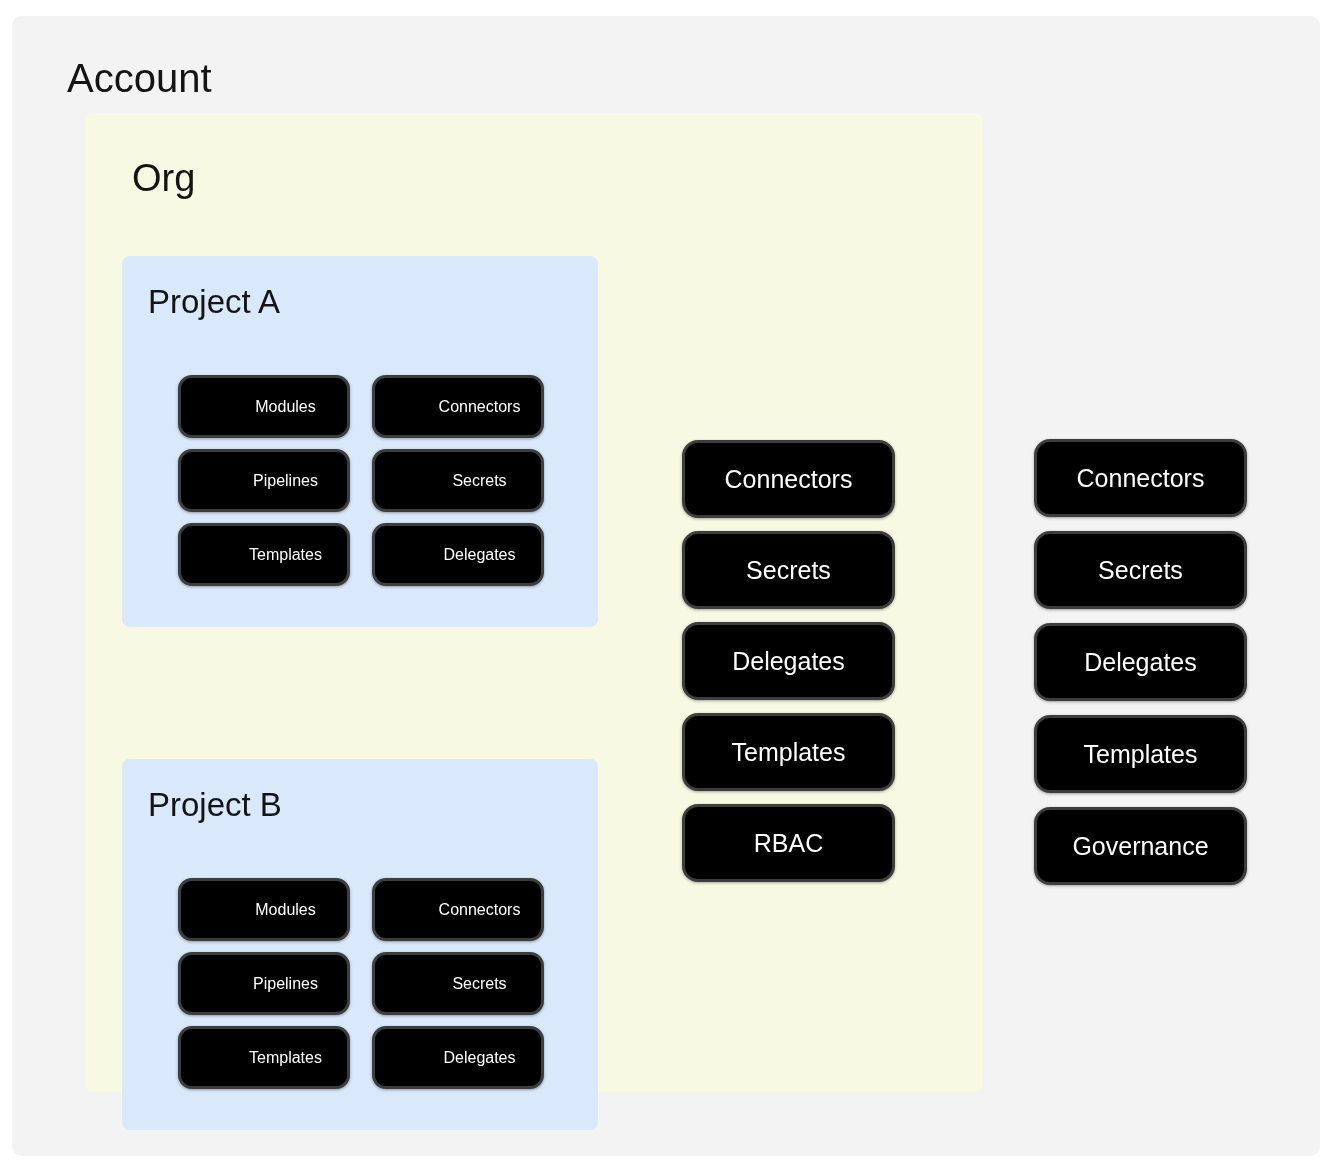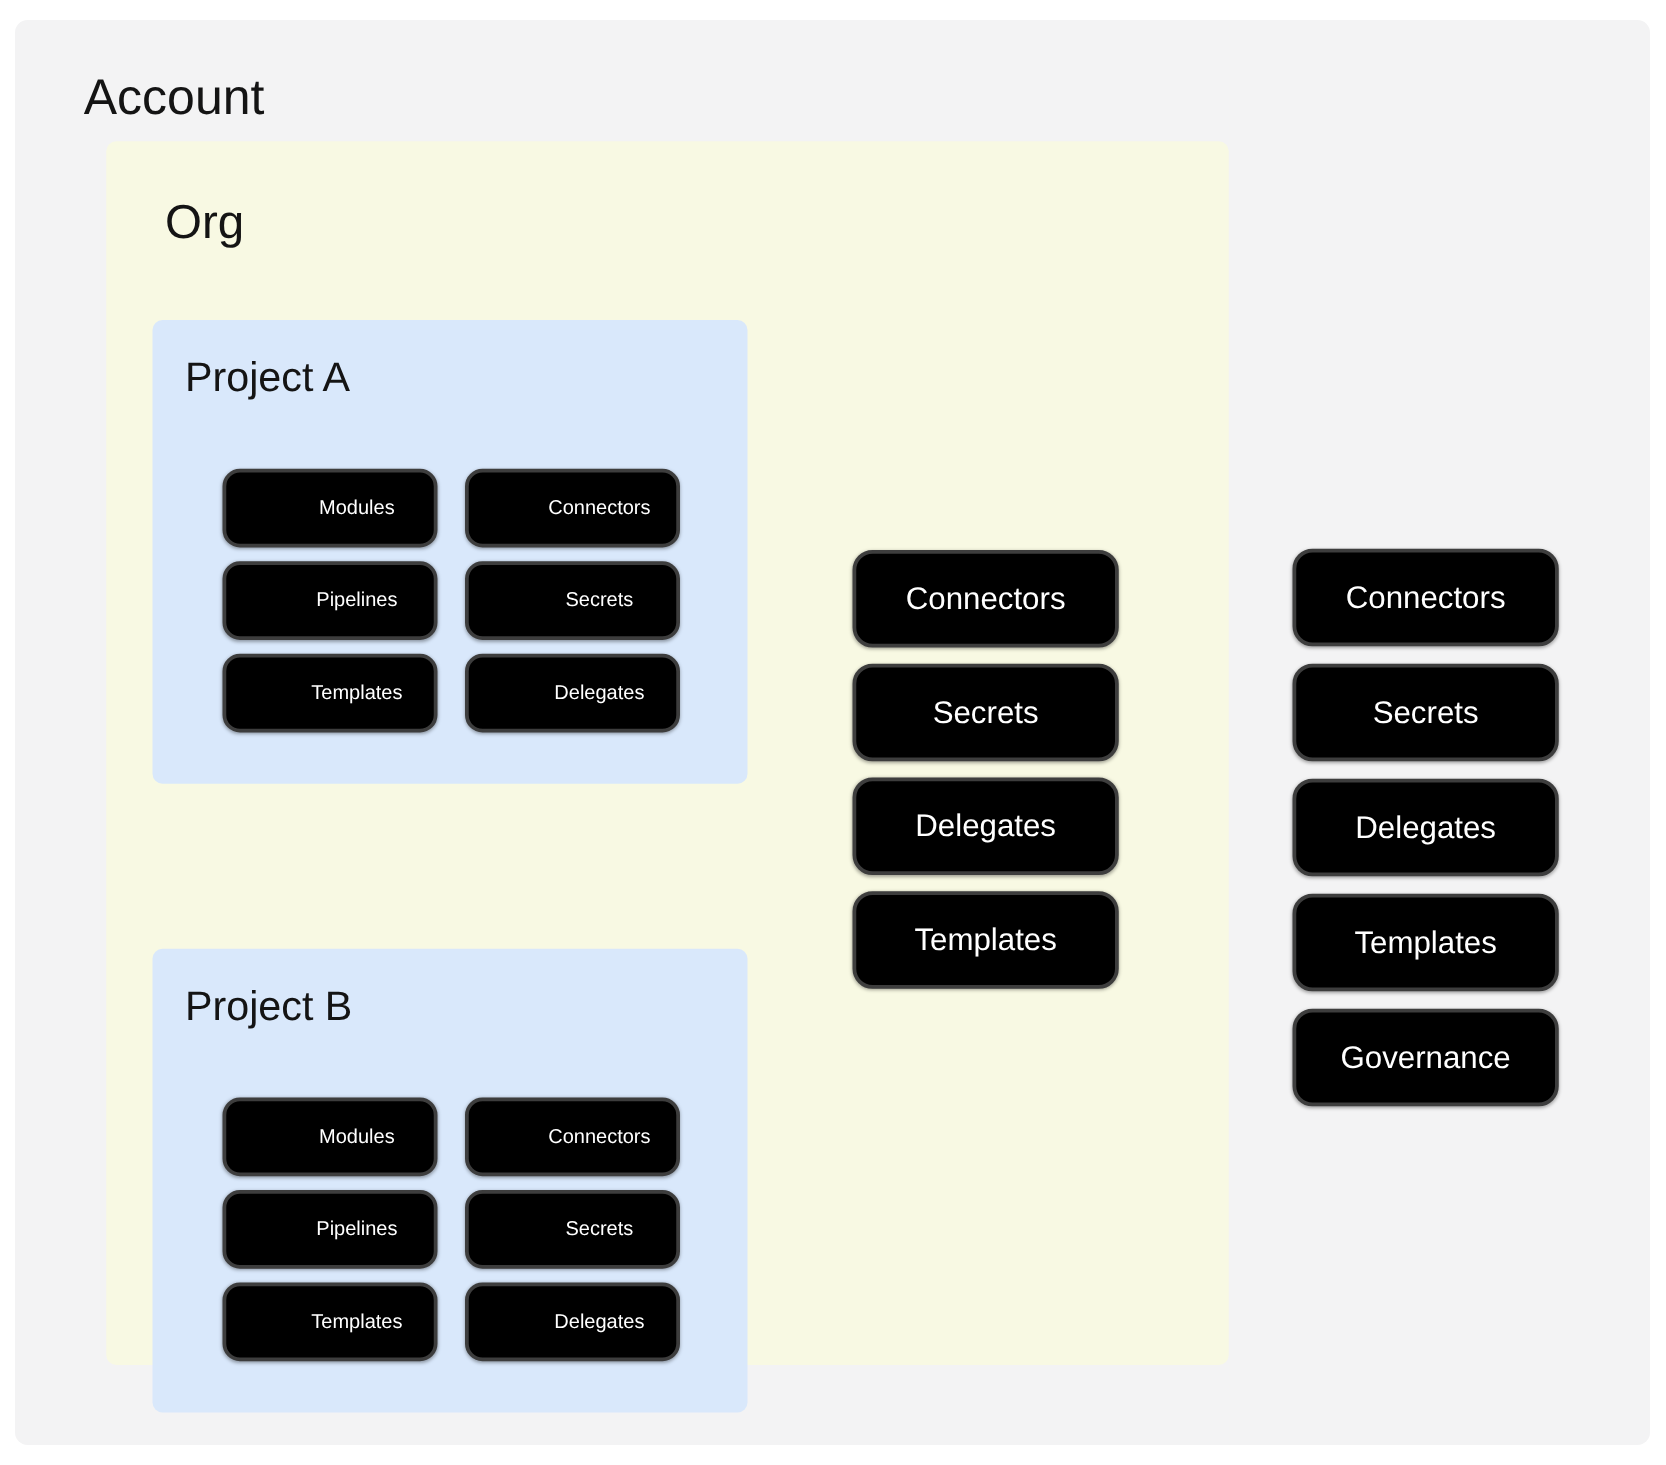--- a/index.html
+++ b/index.html
@@ -155,20 +155,21 @@
           <div class="pill pill-sm">Templates</div>
           <div class="pill pill-sm">Delegates</div>
         </div>
       </section>
 
       <div class="org-column">
         <div class="pill pill-lg">Connectors</div>
         <div class="pill pill-lg">Secrets</div>
         <div class="pill pill-lg">Delegates</div>
         <div class="pill pill-lg">Templates</div>
+        <div class="pill pill-lg">RBAC</div>
       </div>
     </section>
 
     <div class="account-column">
       <div class="pill pill-lg">Connectors</div>
       <div class="pill pill-lg">Secrets</div>
       <div class="pill pill-lg">Delegates</div>
       <div class="pill pill-lg">Templates</div>
       <div class="pill pill-lg">Governance</div>
     </div>

